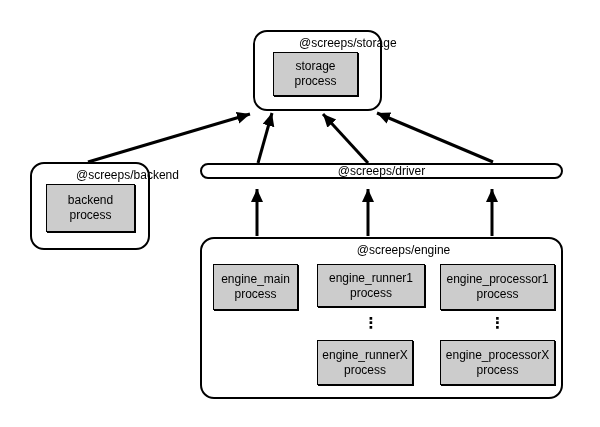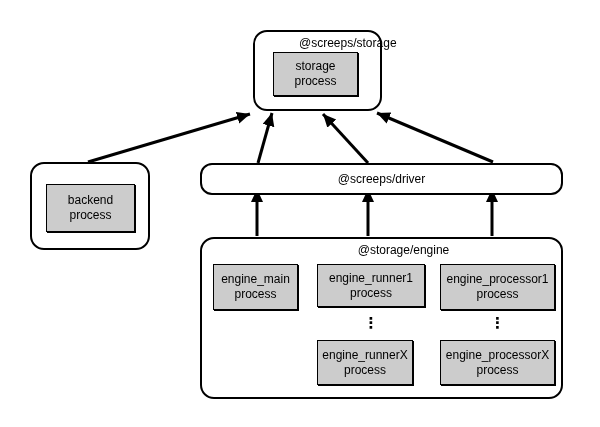--- a/index.html
+++ b/index.html
@@ -98,30 +98,31 @@
       <line x1="492" y1="236" x2="492" y2="189" marker-end="url(#arrowhead)"></line>
     </svg>
 
   <div class="container" style="left:253px; top:30px; width:129px; height:81px;">
     <div class="container-label">@screeps/storage</div>
     <div class="process-box" style="left:18px; top:20px; width:85px; height:44px;">storage
 process</div>
   </div>
 
   <div class="container" style="left:30px; top:162px; width:120px; height:88px;">
+    <div class="container-label">@screeps/backend</div>
     <div class="process-box" style="left:14px; top:20px; width:89px; height:48px;">backend
 process</div>
   </div>
 
-  <div class="container pill" style="left:200px; top:163px; width:363px; height:32px;">
+  <div class="container pill" style="left:200px; top:163px; width:363px; height:16px;">
     <div class="pill-label">@screeps/driver</div>
   </div>
 
   <div class="container" style="left:200px; top:237px; width:363px; height:162px;">
-    <div class="container-label">@storage/engine</div>
+    <div class="container-label">@screeps/engine</div>
 
     <div class="process-box" style="left:11px; top:25px; width:85px; height:46px;">engine_main
 process</div>
 
     <div class="process-box" style="left:115px; top:25px; width:108px; height:43px;">engine_runner1
 process</div>
 
     <div class="process-box" style="left:238px; top:25px; width:115px; height:46px;">engine_processor1
 process</div>
 

